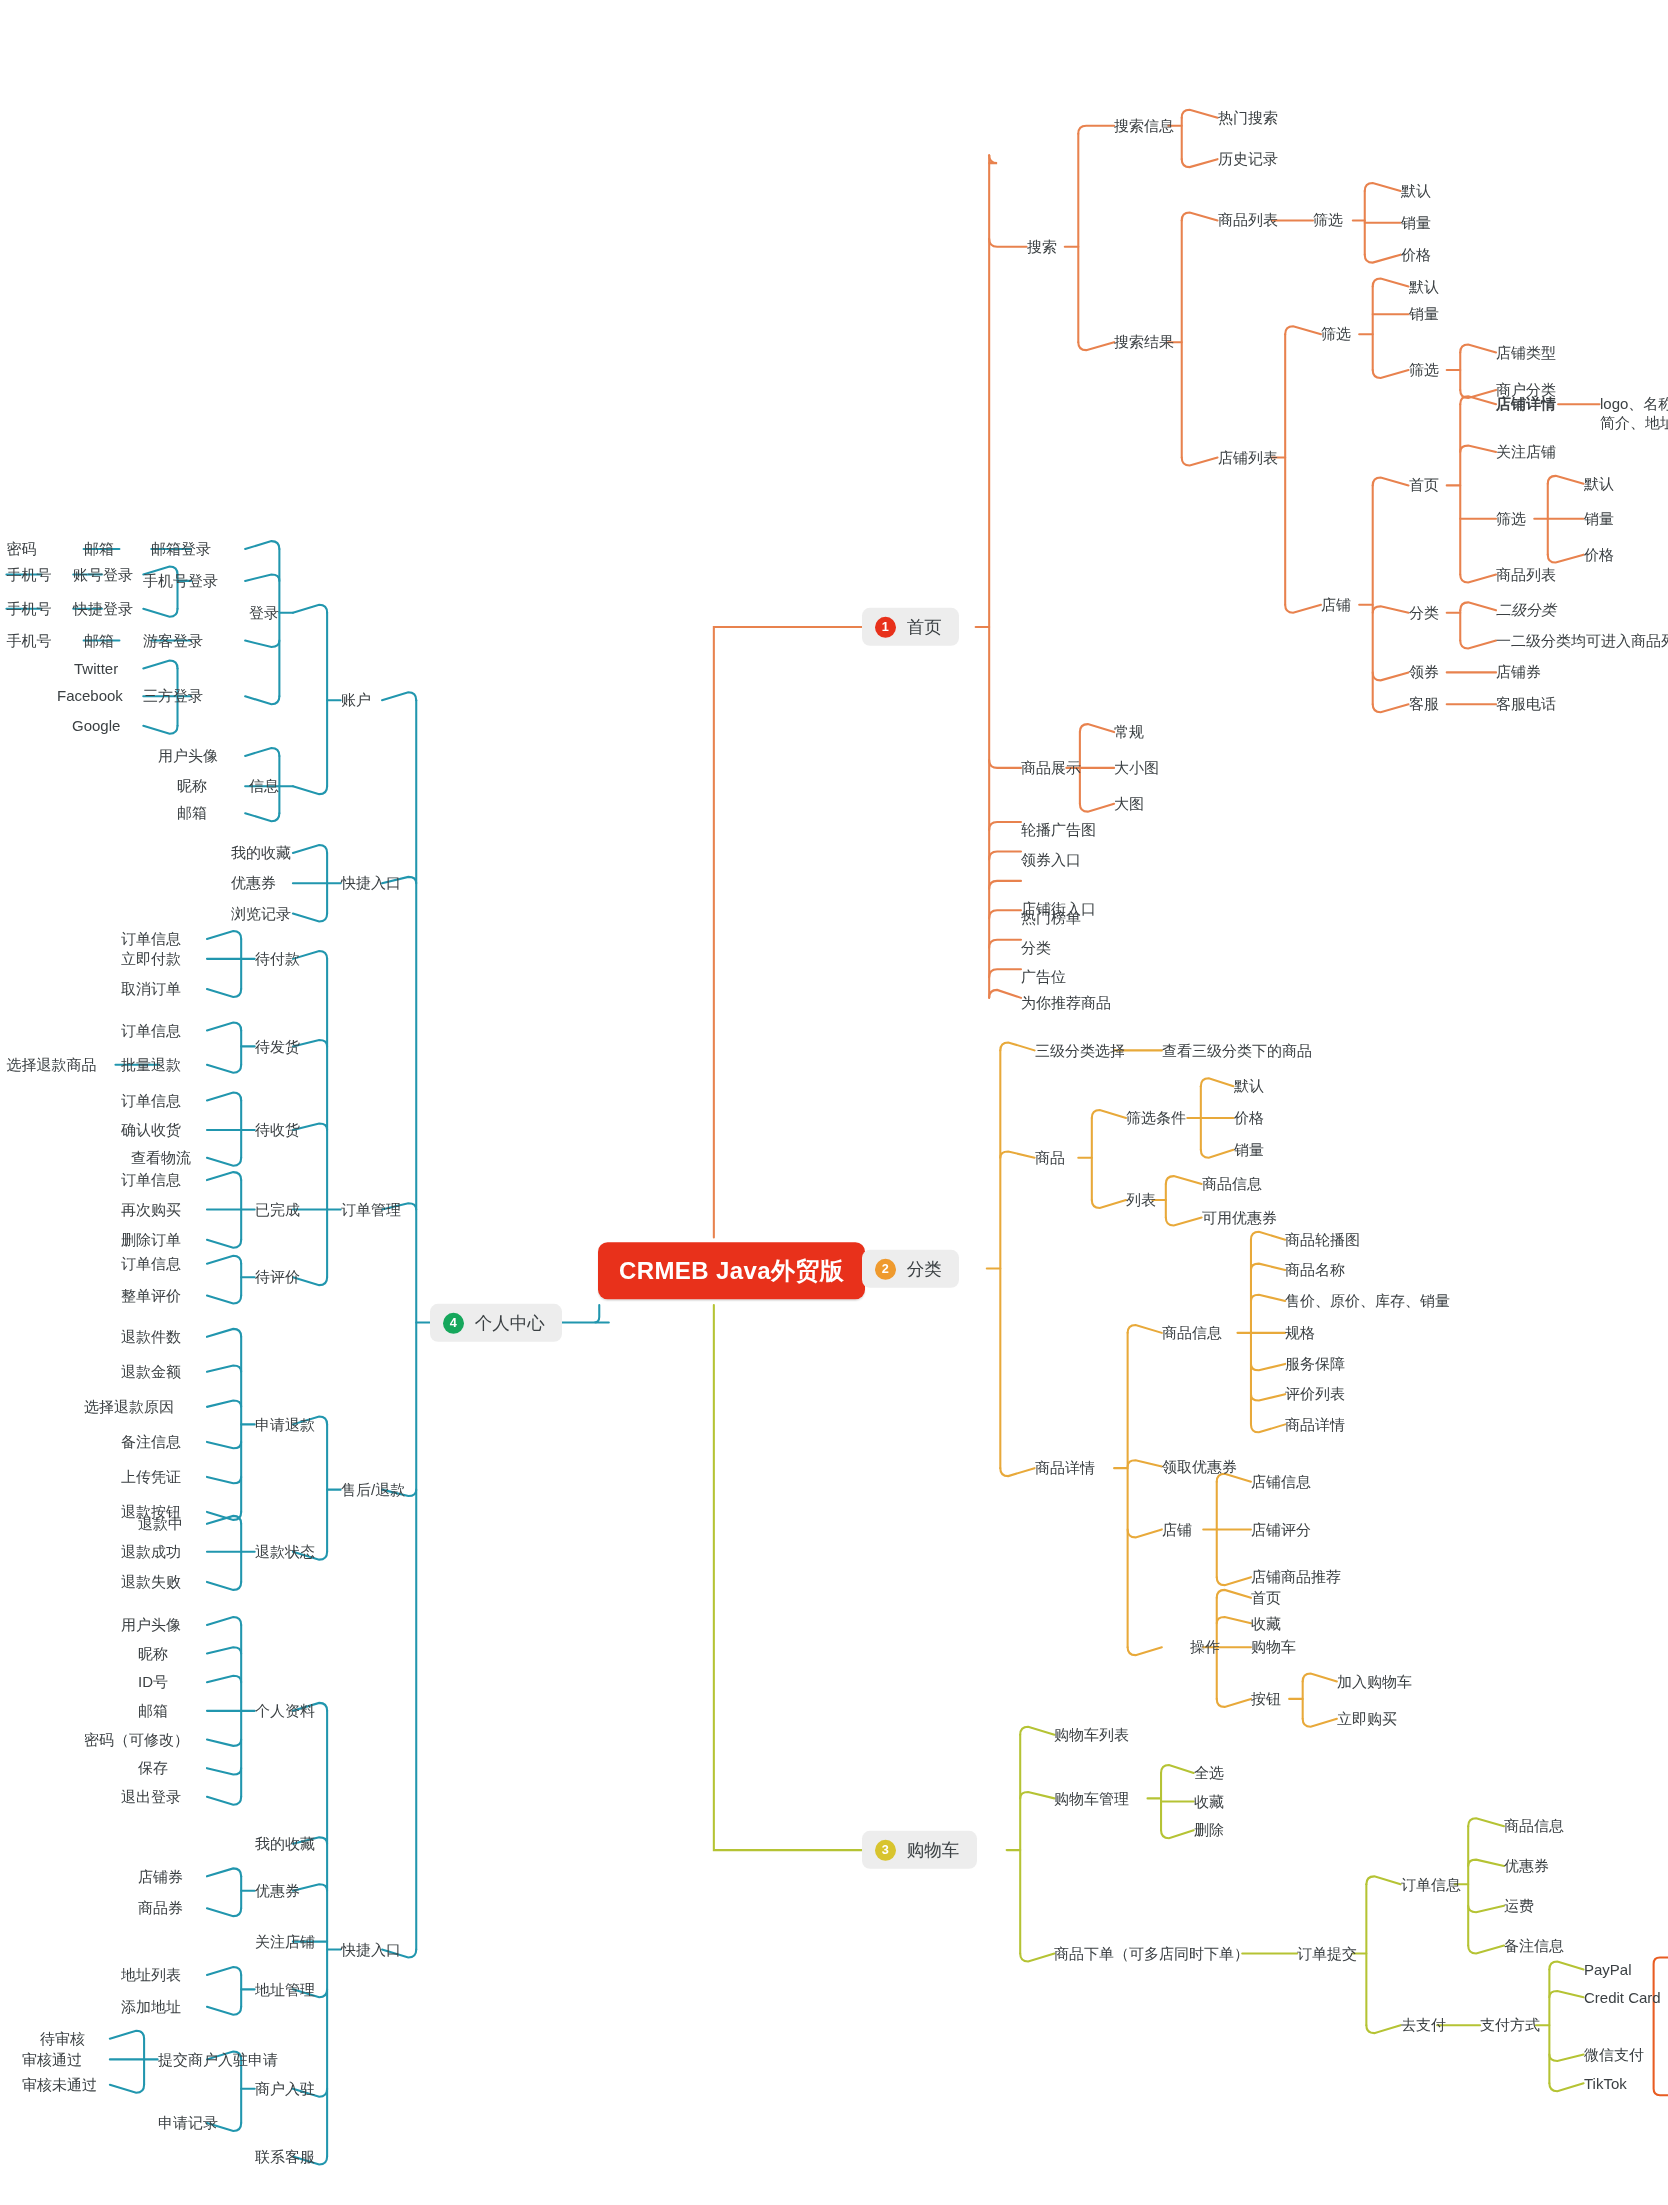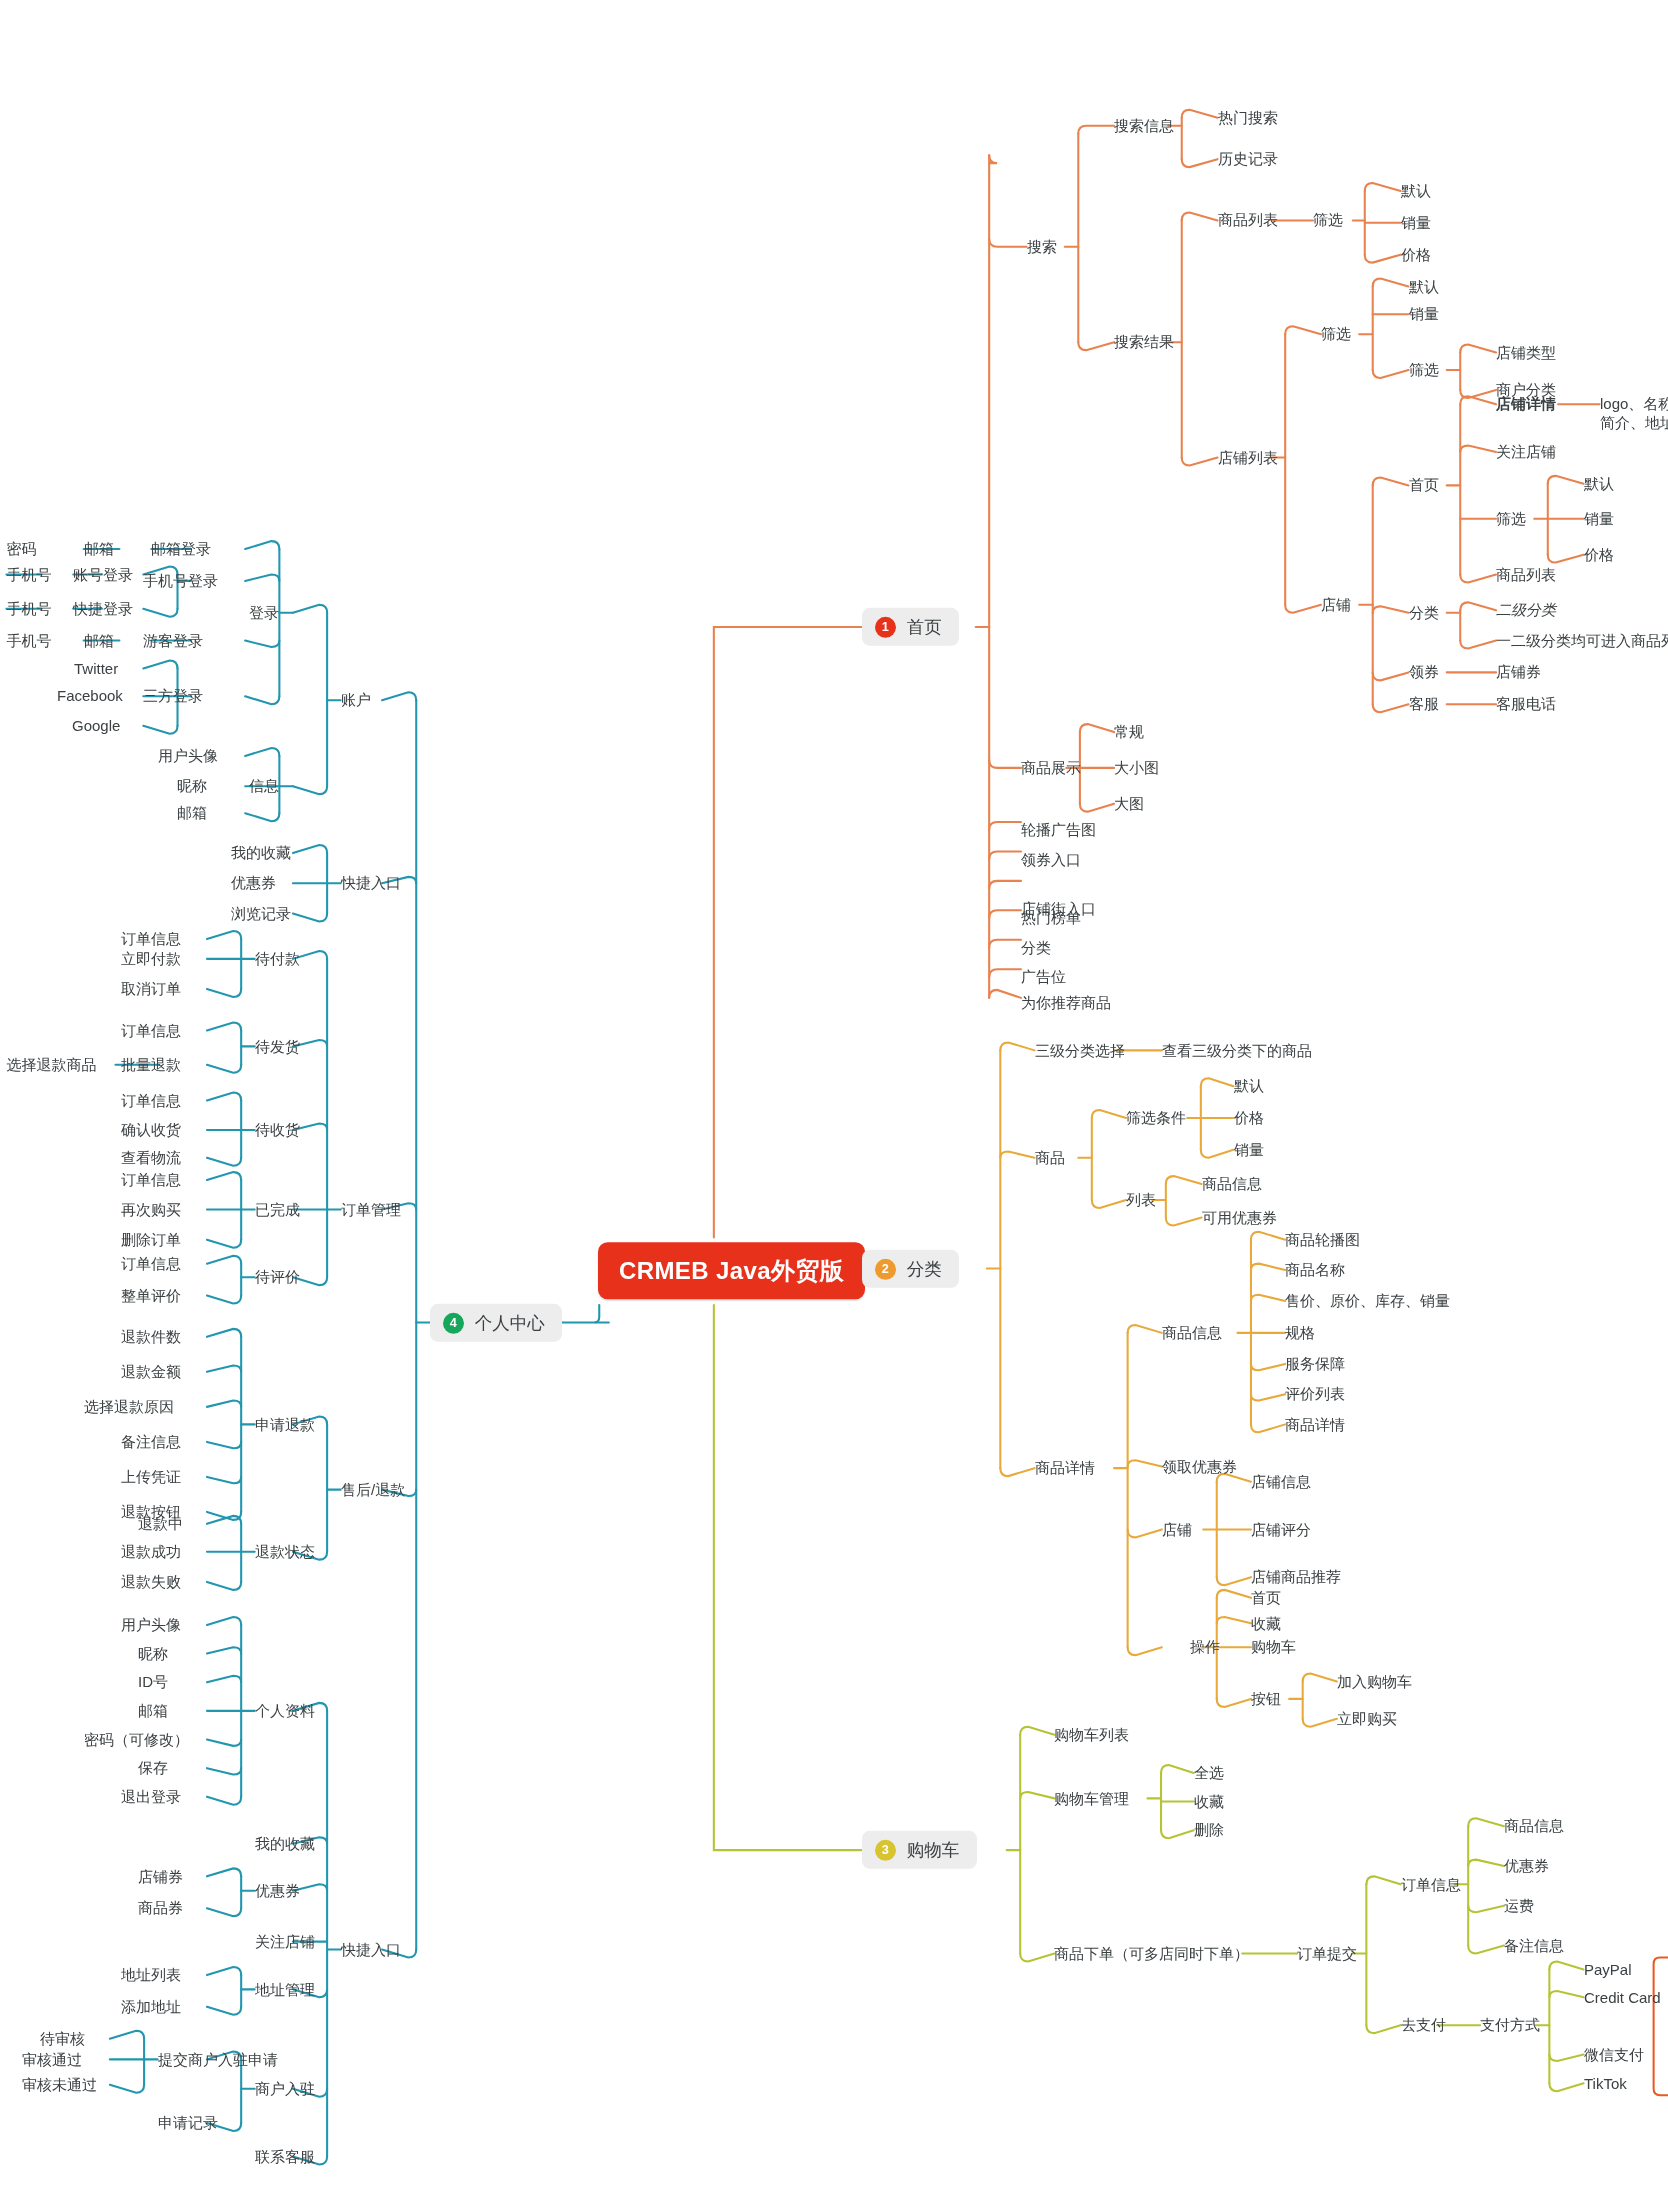--- a/index.html
+++ b/index.html
@@ -543,21 +543,21 @@
 <div class="node" style="left:121px;top:939px;">订单信息</div>
 <div class="node" style="left:121px;top:959px;">立即付款</div>
 <div class="node" style="left:121px;top:989px;">取消订单</div>
 <div class="node" style="left:255px;top:1047px;">待发货</div>
 <div class="node" style="left:121px;top:1031px;">订单信息</div>
 <div class="node" style="left:121px;top:1065px;">批量退款</div>
 <div class="node" style="left:6.4px;top:1065px;">选择退款商品</div>
 <div class="node" style="left:255px;top:1130px;">待收货</div>
 <div class="node" style="left:121px;top:1101px;">订单信息</div>
 <div class="node" style="left:121px;top:1130px;">确认收货</div>
-<div class="node" style="left:121px;top:1158px;">查看物流</div>
+<div class="node" style="left:131px;top:1158px;">查看物流</div>
 <div class="node" style="left:255px;top:1210px;">已完成</div>
 <div class="node" style="left:121px;top:1180px;">订单信息</div>
 <div class="node" style="left:121px;top:1210px;">再次购买</div>
 <div class="node" style="left:121px;top:1240px;">删除订单</div>
 <div class="node" style="left:255px;top:1277px;">待评价</div>
 <div class="node" style="left:121px;top:1264px;">订单信息</div>
 <div class="node" style="left:121px;top:1296px;">整单评价</div>
 
 <div class="node" style="left:341px;top:1490px;">售后/退款</div>
 <div class="node" style="left:255px;top:1425px;">申请退款</div>

